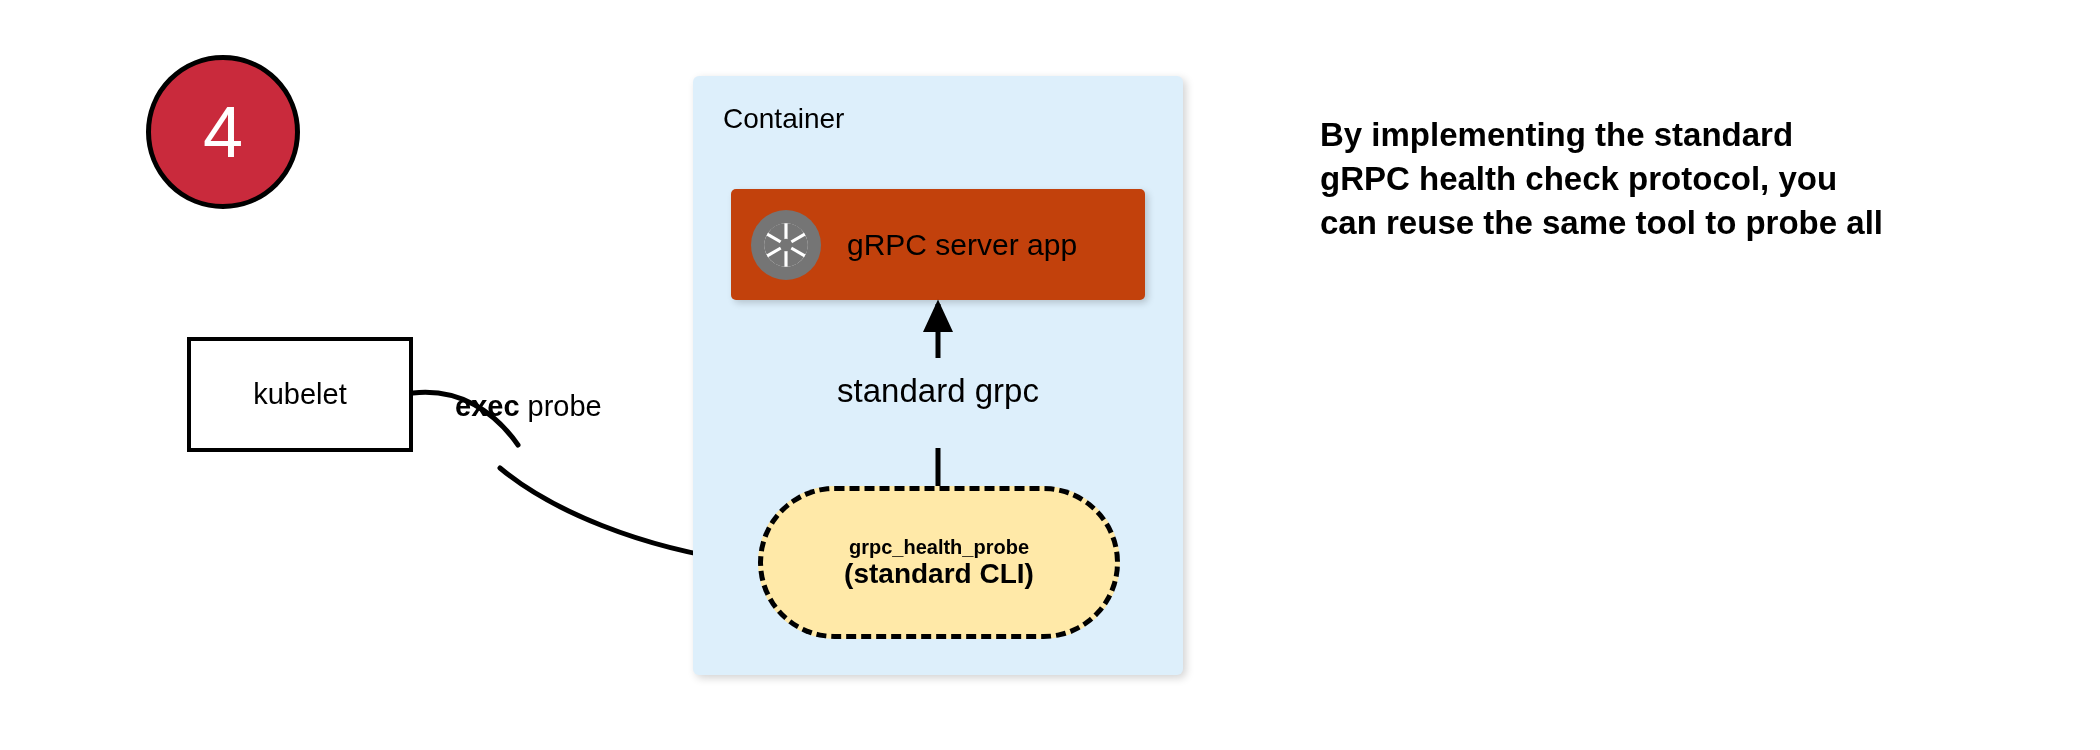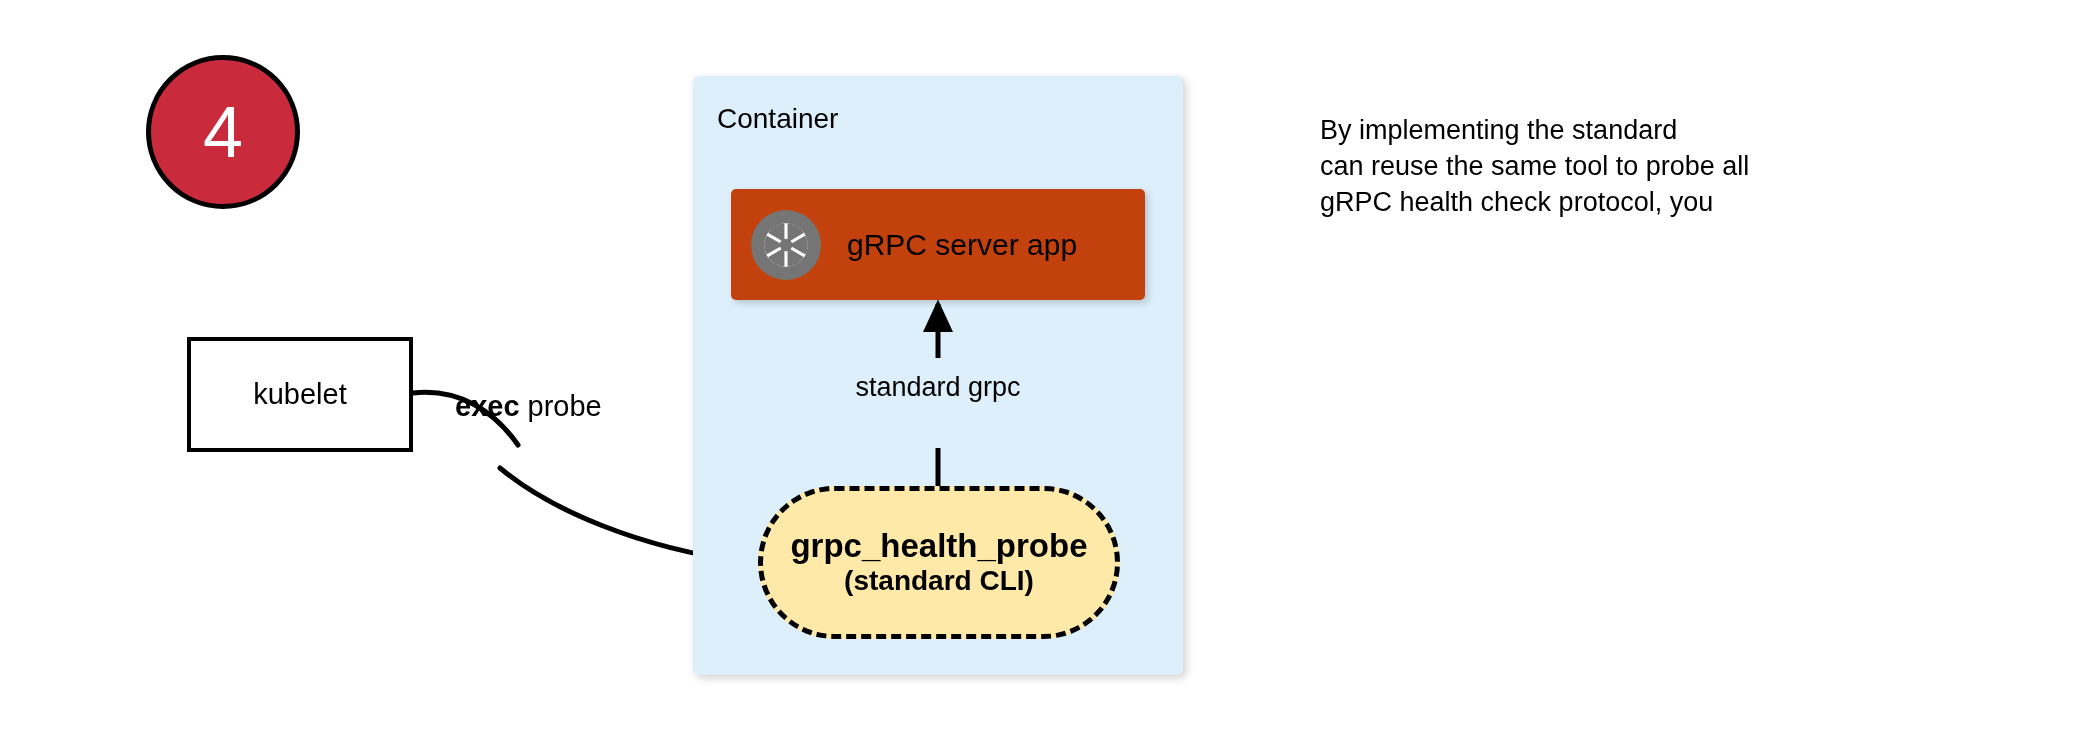--- a/index.html
+++ b/index.html
@@ -90,21 +90,21 @@
     left: 693px;
     top: 76px;
     width: 490px;
     height: 599px;
     background: #DDEFFB;
     border-radius: 6px;
     box-shadow: 3px 3px 8px rgba(0,0,0,0.18);
   }
   .container-title {
     position: absolute;
-    left: 24px;
+    left: 30px;
     top: 27px;
     font-size: 28px;
     color: #000000;
   }
 
   
   .grpc-app-card {
     position: absolute;
     left: 731px;
     top: 189px;
@@ -137,21 +137,21 @@
     width: 120px;
     height: 200px;
     overflow: visible;
   }
   .protocol-label {
     position: absolute;
     left: 693px;
     top: 372px;
     width: 490px;
     text-align: center;
-    font-size: 27px;
+    font-size: 33px;
     line-height: 1.15;
     color: #000000;
     pointer-events: none;
   }
 
   
   .probe-pill {
     position: absolute;
     left: 758px;
     top: 486px;
@@ -161,37 +161,38 @@
     background: #FFE9A8;
     border: 5px dashed #000000;
     border-radius: 78px;
     display: flex;
     flex-direction: column;
     align-items: center;
     justify-content: center;
     line-height: 1.12;
   }
   .probe-pill-title {
-    font-size: 33px;
+    font-size: 20px;
     font-weight: bold;
   }
   .probe-pill-sub {
     font-size: 28px;
     font-weight: 700;
   }
 
   
   .caption {
     position: absolute;
     left: 1320px;
     top: 113px;
     width: 580px;
-    font-size: 27px;
+    font-size: 33px;
     line-height: 1.33;
     color: #000000;
+    font-weight: bold;
   }
 </style>
 </head>
 <body>
 
 <div class="canvas">
 
   <div class="step-badge">
     <span class="step-badge-number">4</span>
   </div>
@@ -257,17 +258,17 @@
     <div>standard grpc</div>
   </div>
 
   <div class="probe-pill">
     <span class="probe-pill-title">grpc_health_probe</span>
     <span class="probe-pill-sub">(standard CLI)</span>
   </div>
 
   <div class="caption">
     <div>By implementing the standard</div>
+    <div>gRPC health check protocol, you</div>
     <div>can reuse the same tool to probe all</div>
-    <div>gRPC health check protocol, you</div>
   </div>
 
 </div>
 
 </body></html>

